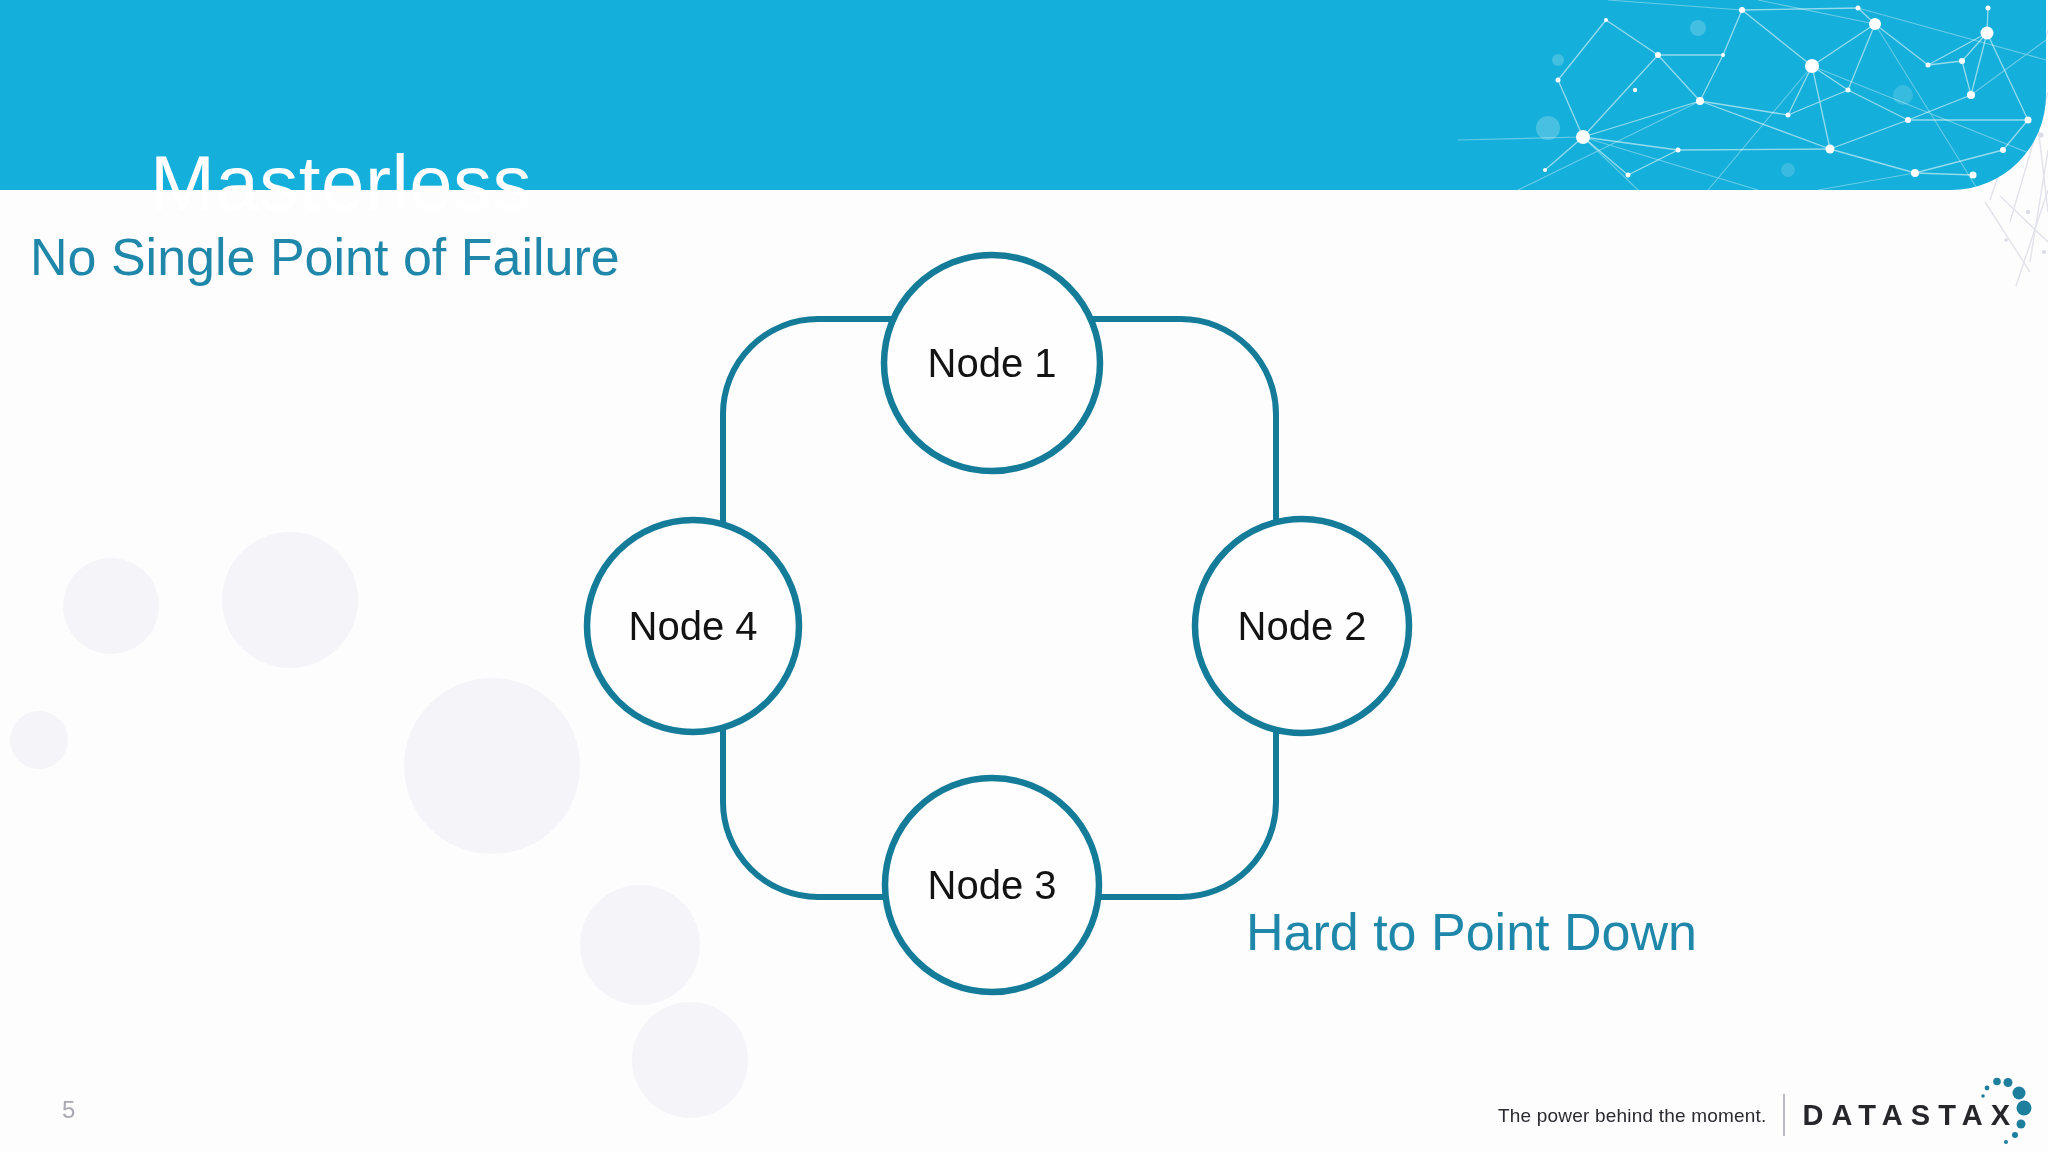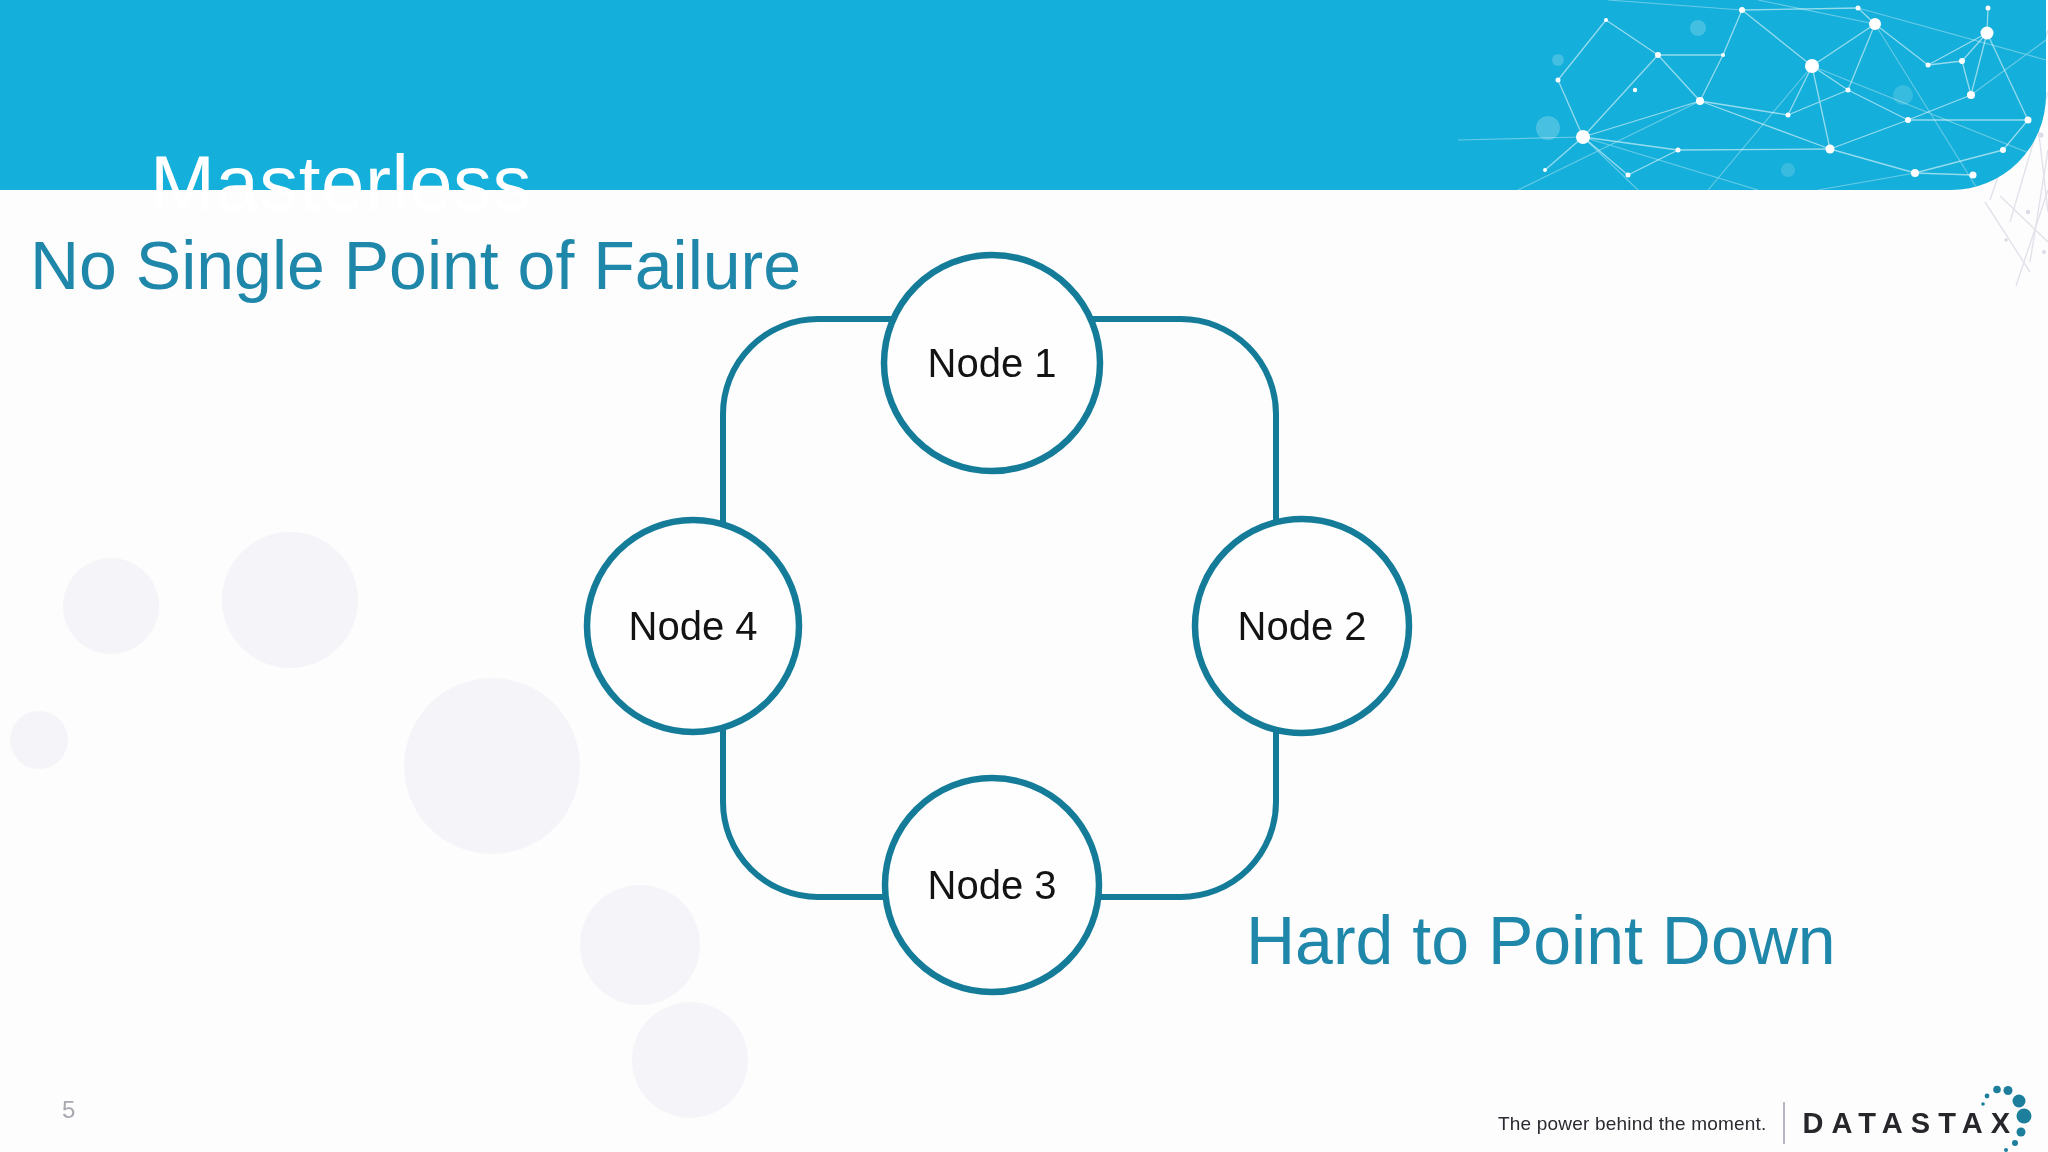--- a/index.html
+++ b/index.html
@@ -23,33 +23,33 @@
     position:absolute;left:0;top:0;width:2046px;height:190px;
     background:#14AFDA;border-bottom-right-radius:95px;overflow:hidden;z-index:2;
   }
   .constellation{position:absolute;right:0;top:0;}
   .slide-title{
     position:absolute;left:104px;top:92px;z-index:3;
     color:#FFFFFF;font-size:78px;line-height:1;font-weight:400;
     letter-spacing:0.5px;white-space:nowrap;margin-left:46px;
   }
   
-  .heading{position:absolute;color:#1F87A9;font-size:68px;line-height:1;font-weight:400;white-space:nowrap;z-index:4;}
+  .heading{position:absolute;color:#1F87A9;font-size:52px;line-height:1;font-weight:400;white-space:nowrap;z-index:4;}
   .heading-left{left:30px;top:231px;}
   .heading-right{left:1246px;top:906px;}
   
   .diagram{position:absolute;left:0;top:0;z-index:3;}
   .node-label{font-family:"Liberation Sans", sans-serif;font-size:40px;fill:#131313;}
   
   .page-number{
     position:absolute;left:62px;top:1098px;z-index:4;
     color:#A9A9B1;font-size:24px;line-height:1;
   }
   .footer{
-    position:absolute;right:30px;bottom:8px;z-index:4;
+    position:absolute;right:30px;bottom:16px;z-index:4;
     display:flex;align-items:center;
   }
   .tagline{color:#2A2A31;font-size:19px;line-height:1;letter-spacing:0.2px;}
   .footer-sep{width:2px;height:42px;background:#B7BAC2;margin:0 18px 0 16px;}
   .brand{position:relative;display:inline-block;text-decoration:underline;}
   .brand-word{
     font-size:29px;font-weight:700;letter-spacing:8px;color:#26262B;
     line-height:1.2;display:inline-block;transform:scaleY(1.04);
   }
   .brand-dots{position:absolute;right:-16px;top:-24px;}

